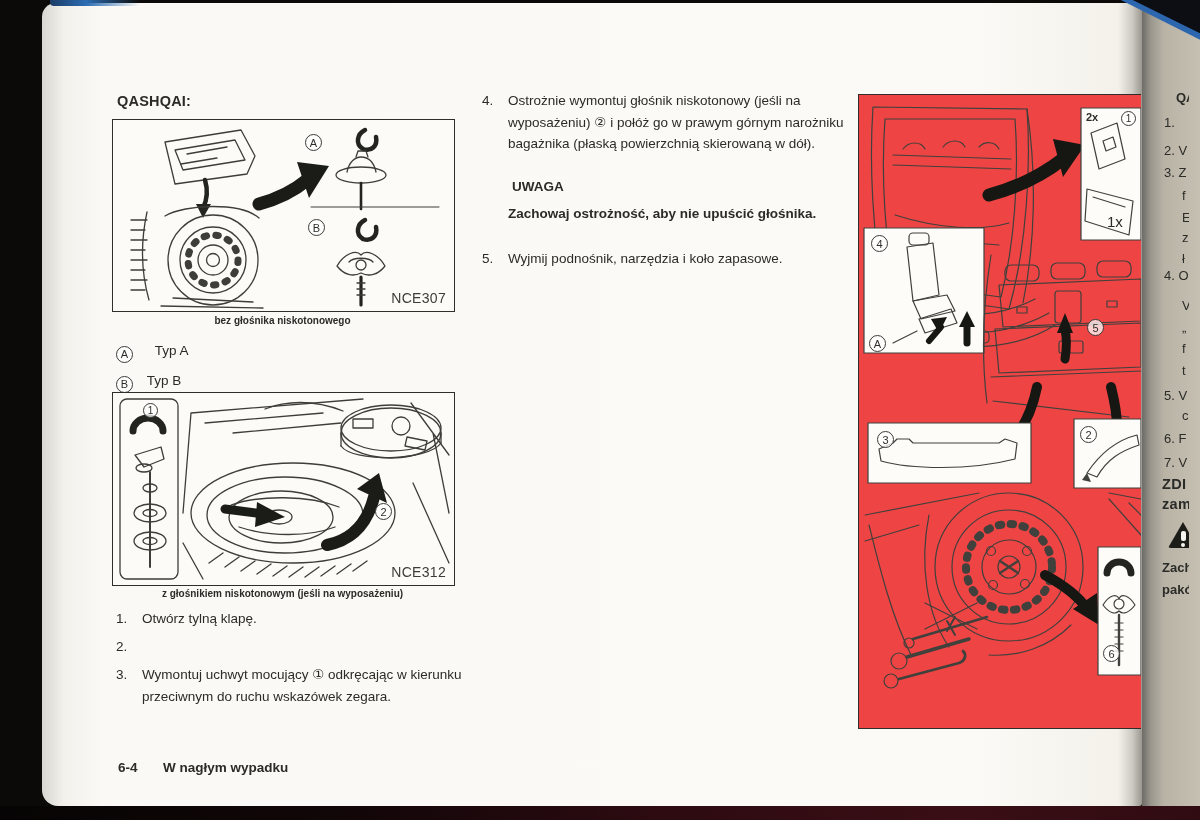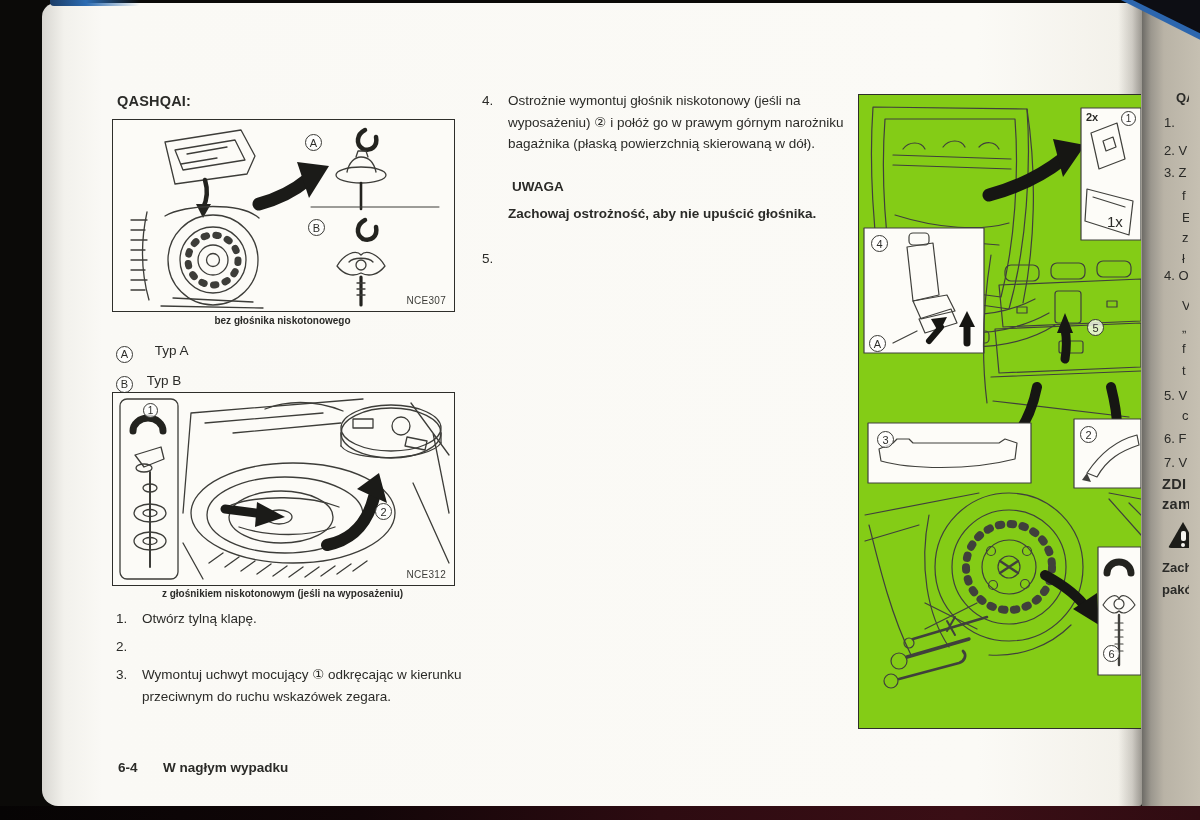--- a/index.html
+++ b/index.html
@@ -42,34 +42,34 @@
   }
   .strip-bottom{
     left:0;top:806px;width:1200px;height:14px;
     background:linear-gradient(90deg,#060404 0,#120608 30%,#2d0b11 55%,#3a0e15 80%,#300c12 100%);
   }
   
   .h-main{font-weight:bold;font-size:14.5px;letter-spacing:.2px;}
   .body-txt{font-size:13.5px;line-height:21.5px;}
   .bold{font-weight:bold;}
   .caption{font-weight:bold;font-size:10px;text-align:center;}
-  .figcode{font-size:10px;letter-spacing:.3px;color:#3c3c38;margin-top:36px;}
+  .figcode{font-size:14px;letter-spacing:.3px;color:#3c3c38;margin-top:36px;}
   .step{display:flex;}
   .step .num{width:26px;flex:0 0 26px;}
   
   .co{
     display:inline-flex;align-items:center;justify-content:center;
     width:17px;height:17px;border:1.4px solid #3a3a36;border-radius:50%;
     font-size:11px;font-weight:normal;color:#2d2d2a;background:rgba(255,255,255,.75);
     box-sizing:border-box;
   }
   .co.sm{width:15px;height:15px;font-size:10px;}
   
   .figbox{border:1.4px solid #2e2e2a;background:#fcfbf7;}
-  .rpanel{border:1.6px solid #2e2e2a;border-right:none;background:#84cc16;}
+  .rpanel{border:1.6px solid #2e2e2a;border-right:none;background:#ef4444;}
   svg{display:block;}
   
   .frag{font-size:13px;white-space:nowrap;}
   .frag.b{font-weight:bold;}
   .frag.big{font-weight:bold;font-size:14.5px;letter-spacing:.3px;}
   .warn-tri{
     width:0;height:0;border-left:15px solid transparent;border-right:15px solid transparent;
     border-bottom:26px solid #1c1c18;position:absolute;border-radius:3px;
   }
   .warn-tri:after{
@@ -209,20 +209,21 @@
 </div>
 
 <div class="abs body-txt step" style="left:482px;top:90px;width:372px;">
   <span class="num">4.</span>
   <span>Ostrożnie wymontuj głośnik niskotonowy (jeśli na wyposażeniu) ② i połóż go w prawym górnym narożniku bagażnika (płaską powierzchnią skierowaną w dół).</span>
 </div>
 <div class="abs body-txt bold" style="left:512px;top:176px;">UWAGA</div>
 <div class="abs body-txt bold" style="left:508px;top:203px;width:346px;">Zachowaj ostrożność, aby nie upuścić głośnika.</div>
 <div class="abs body-txt step" style="left:482px;top:248px;width:372px;">
   <span class="num">5.</span>
+  <span>Wyjmij podnośnik, narzędzia i koło zapasowe.</span>
 </div>
 
 <div class="abs rpanel" style="left:858px;top:94px;width:282px;height:633px;">
   <svg width="282" height="633" viewBox="0 0 282 633">
     <g stroke="#40403c" fill="none" stroke-width="1.2" stroke-linecap="round" stroke-linejoin="round">
 
       <path d="M14,12 C10,70 14,140 24,196 L150,214 C168,150 172,70 168,14 Z"></path>
       <path d="M26,24 C22,78 26,136 34,188 L142,202 C156,148 160,78 156,24 Z"></path>
       <path d="M34,60 L152,64 M34,70 L152,74"></path>
       <path d="M44,54 C50,46 62,46 66,54 M84,52 C90,44 102,44 106,52 M120,52 C126,46 136,46 140,54"></path>

